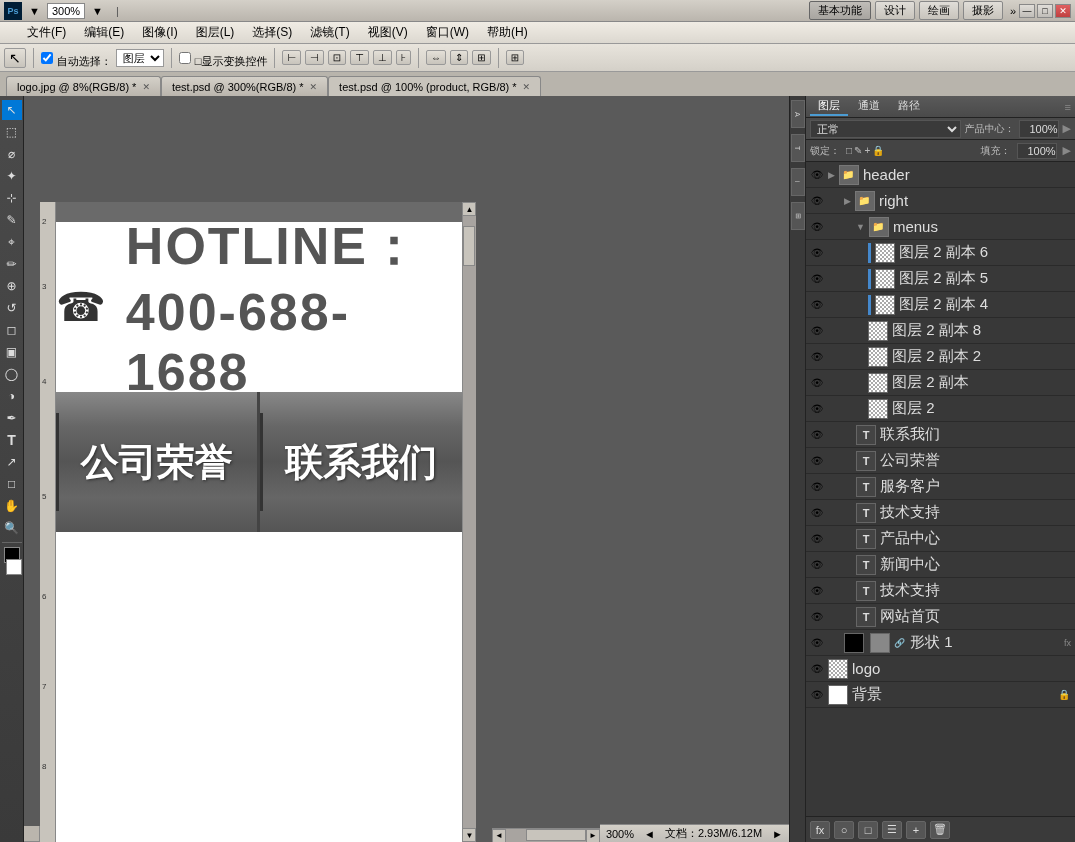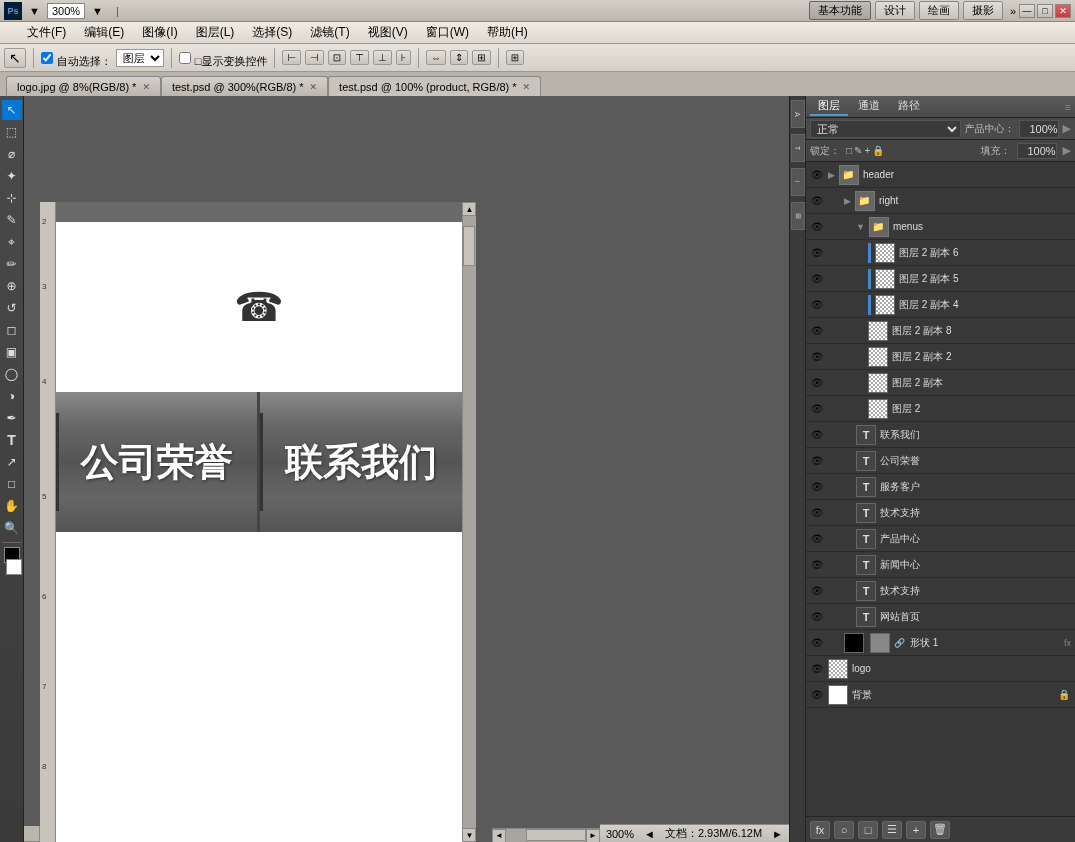--- a/index.html
+++ b/index.html
@@ -336,21 +336,21 @@
       background-image: linear-gradient(45deg, #aaa 25%, transparent 25%),
                         linear-gradient(-45deg, #aaa 25%, transparent 25%),
                         linear-gradient(45deg, transparent 75%, #aaa 75%),
                         linear-gradient(-45deg, transparent 75%, #aaa 75%);
       background-size: 4px 4px;
       background-position: 0 0, 0 2px, 2px -2px, -2px 0px;
       background-color: white;
       border: 1px solid #666;
       flex-shrink: 0;
     }
-    .layer-name { font-size: 10px; color: #ddd; flex: 1; }
+    .layer-name { font-size: 15px; color: #ddd; flex: 1; }
     .layer-arrow { font-size: 9px; color: #888; cursor: pointer; }
     .layer-fx { font-size: 9px; color: #888; }
     .layer-link { width: 12px; height: 12px; display: flex; align-items: center; justify-content: center; font-size: 9px; color: #888; }
 
     .layers-bottom {
       height: 26px;
       background: #3a3a3a;
       border-top: 1px solid #222;
       display: flex;
       align-items: center;
@@ -510,20 +510,21 @@
         <span style="position:absolute;top:480px;left:2px;font-size:8px;color:#333;">7</span>
         <span style="position:absolute;top:560px;left:2px;font-size:8px;color:#333;">8</span>
         <span style="position:absolute;top:640px;left:2px;font-size:8px;color:#333;">9</span>
       </div>
 
       <div id="canvas-scroll-area" style="flex:1;overflow:hidden;background:#6a6a6a;display:flex;align-items:flex-start;justify-content:center;padding-top:20px;">
         <div id="canvas" style="position:relative;">
 
           <div class="canvas-top">
             <span class="phone-icon">☎</span>
+            <span class="hotline-text">HOTLINE：400-688-1688</span>
           </div>
 
           <div class="canvas-menu">
             <div class="canvas-menu-items">
               <div class="canvas-menu-item">
                 <div class="vert-line"></div>
                 <span>公司荣誉</span>
               </div>
               <div style="width:3px;background:#444;align-self:stretch;"></div>
               <div class="canvas-menu-item">

